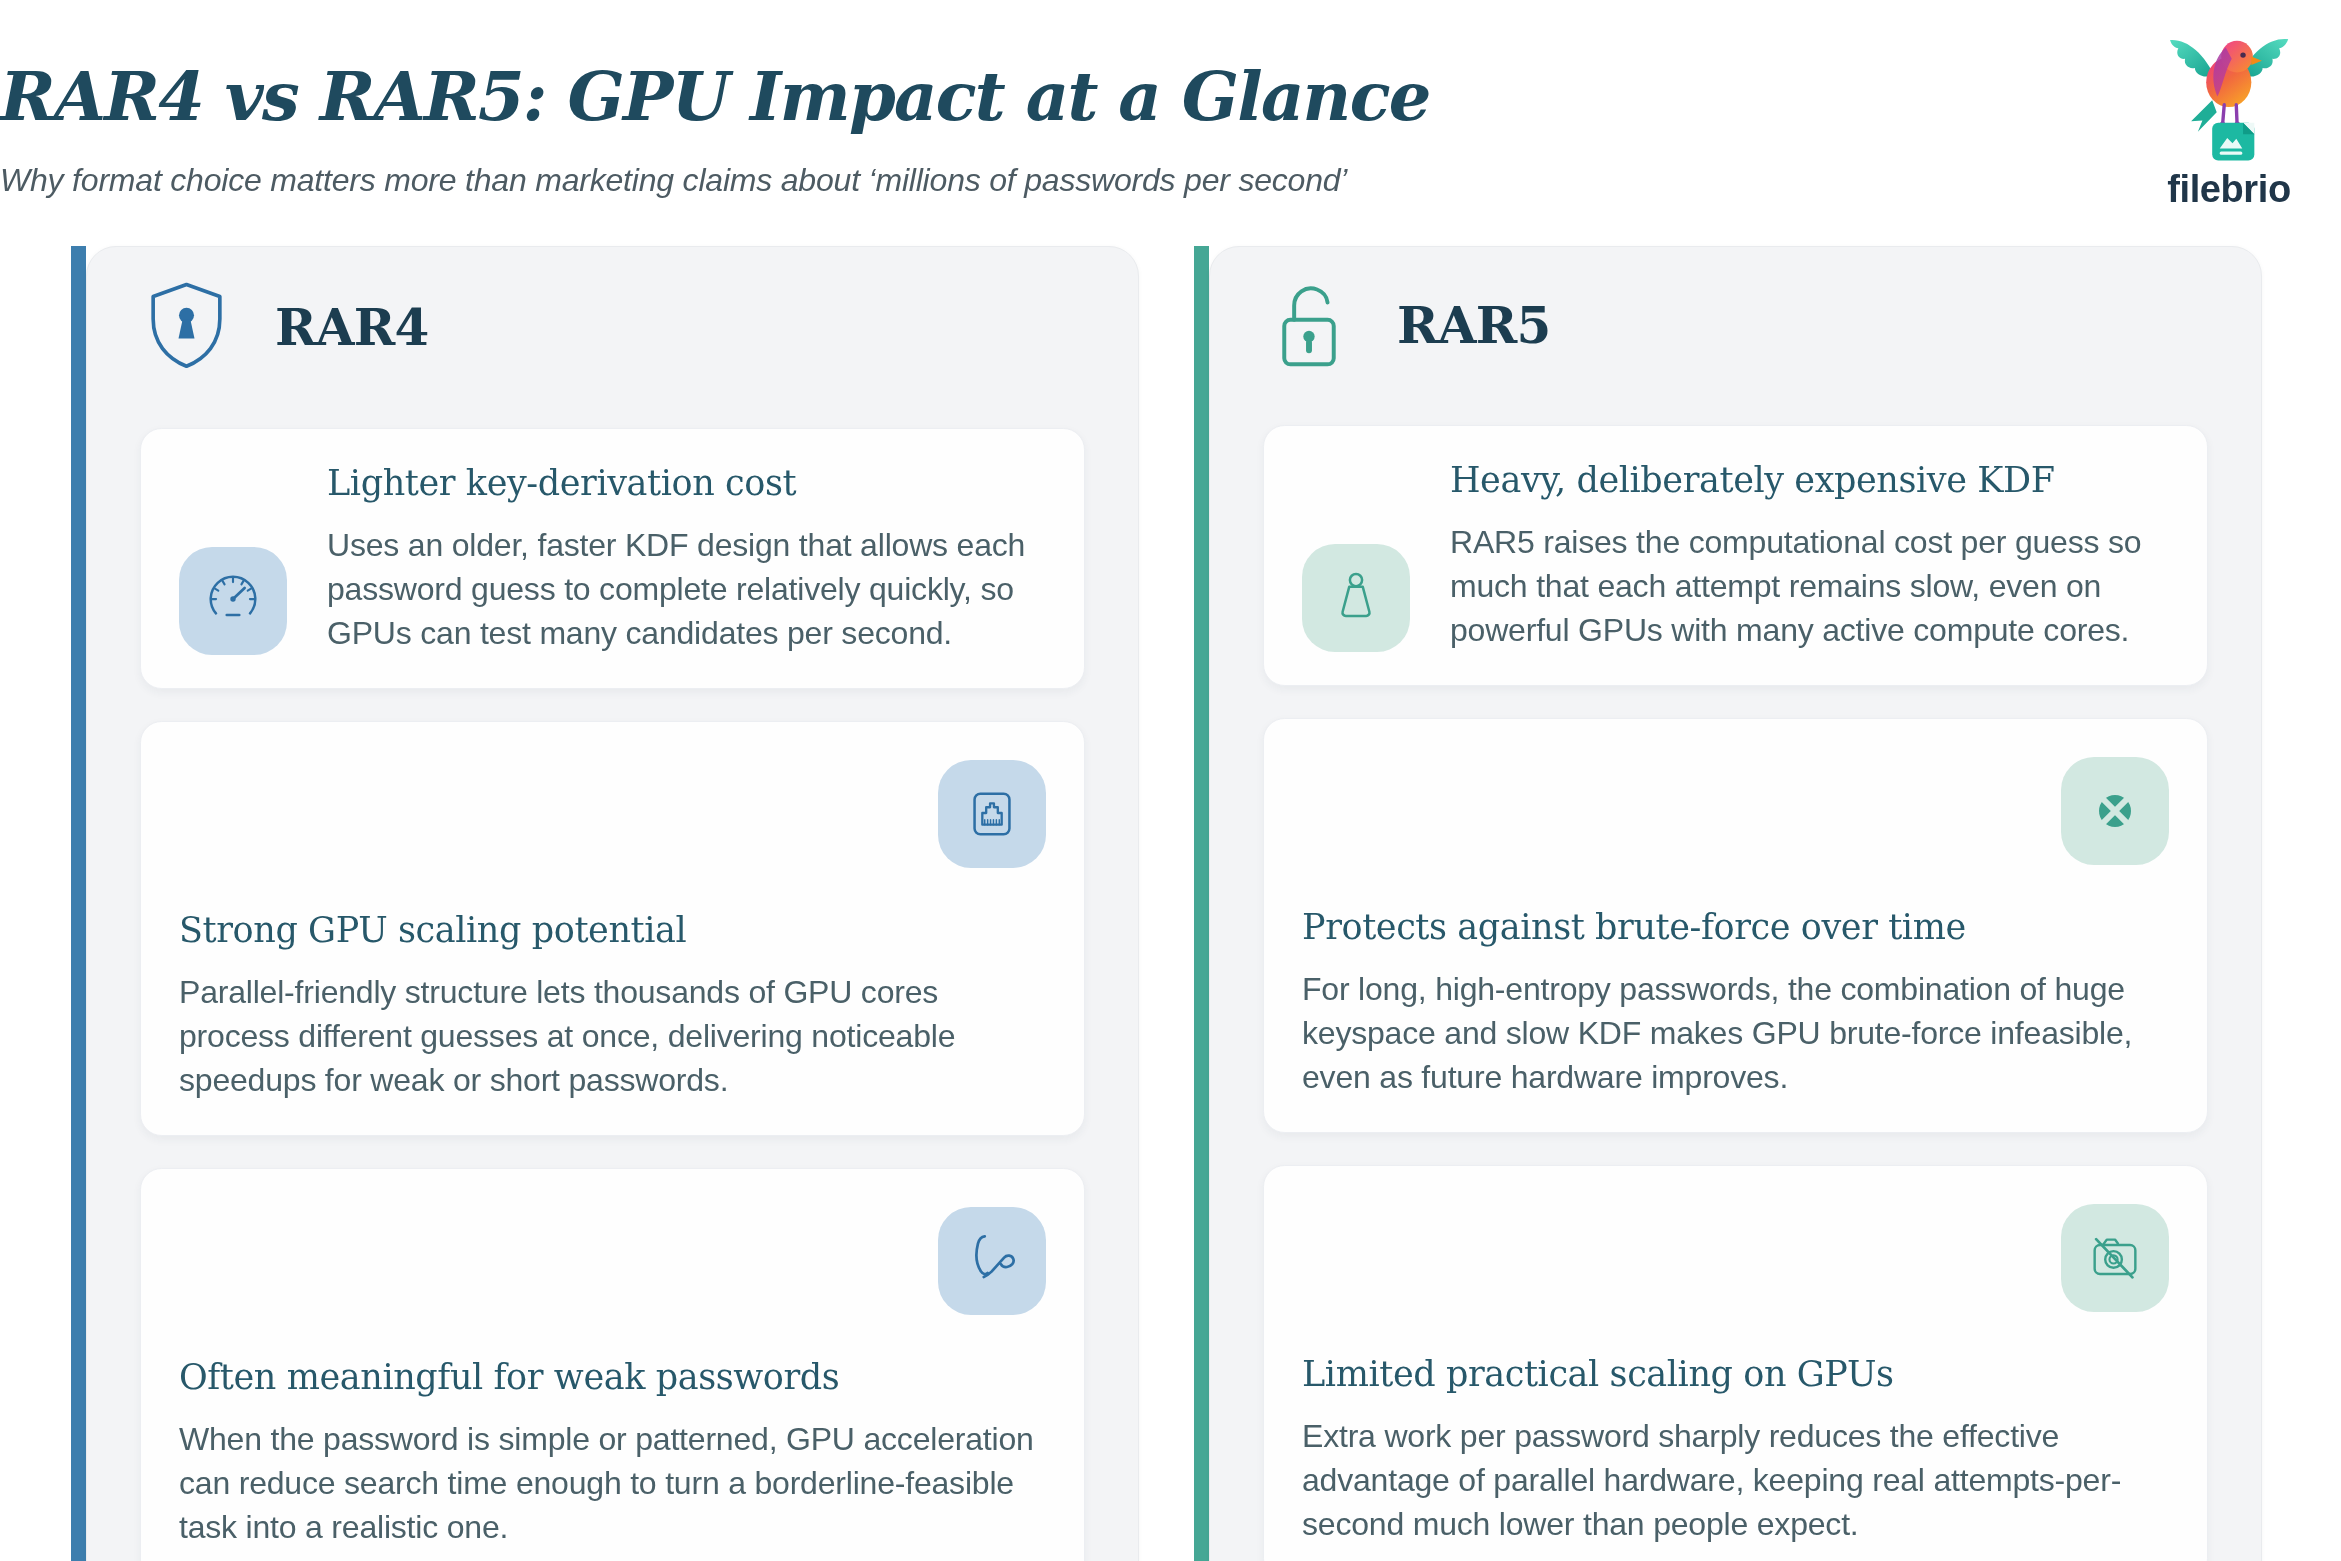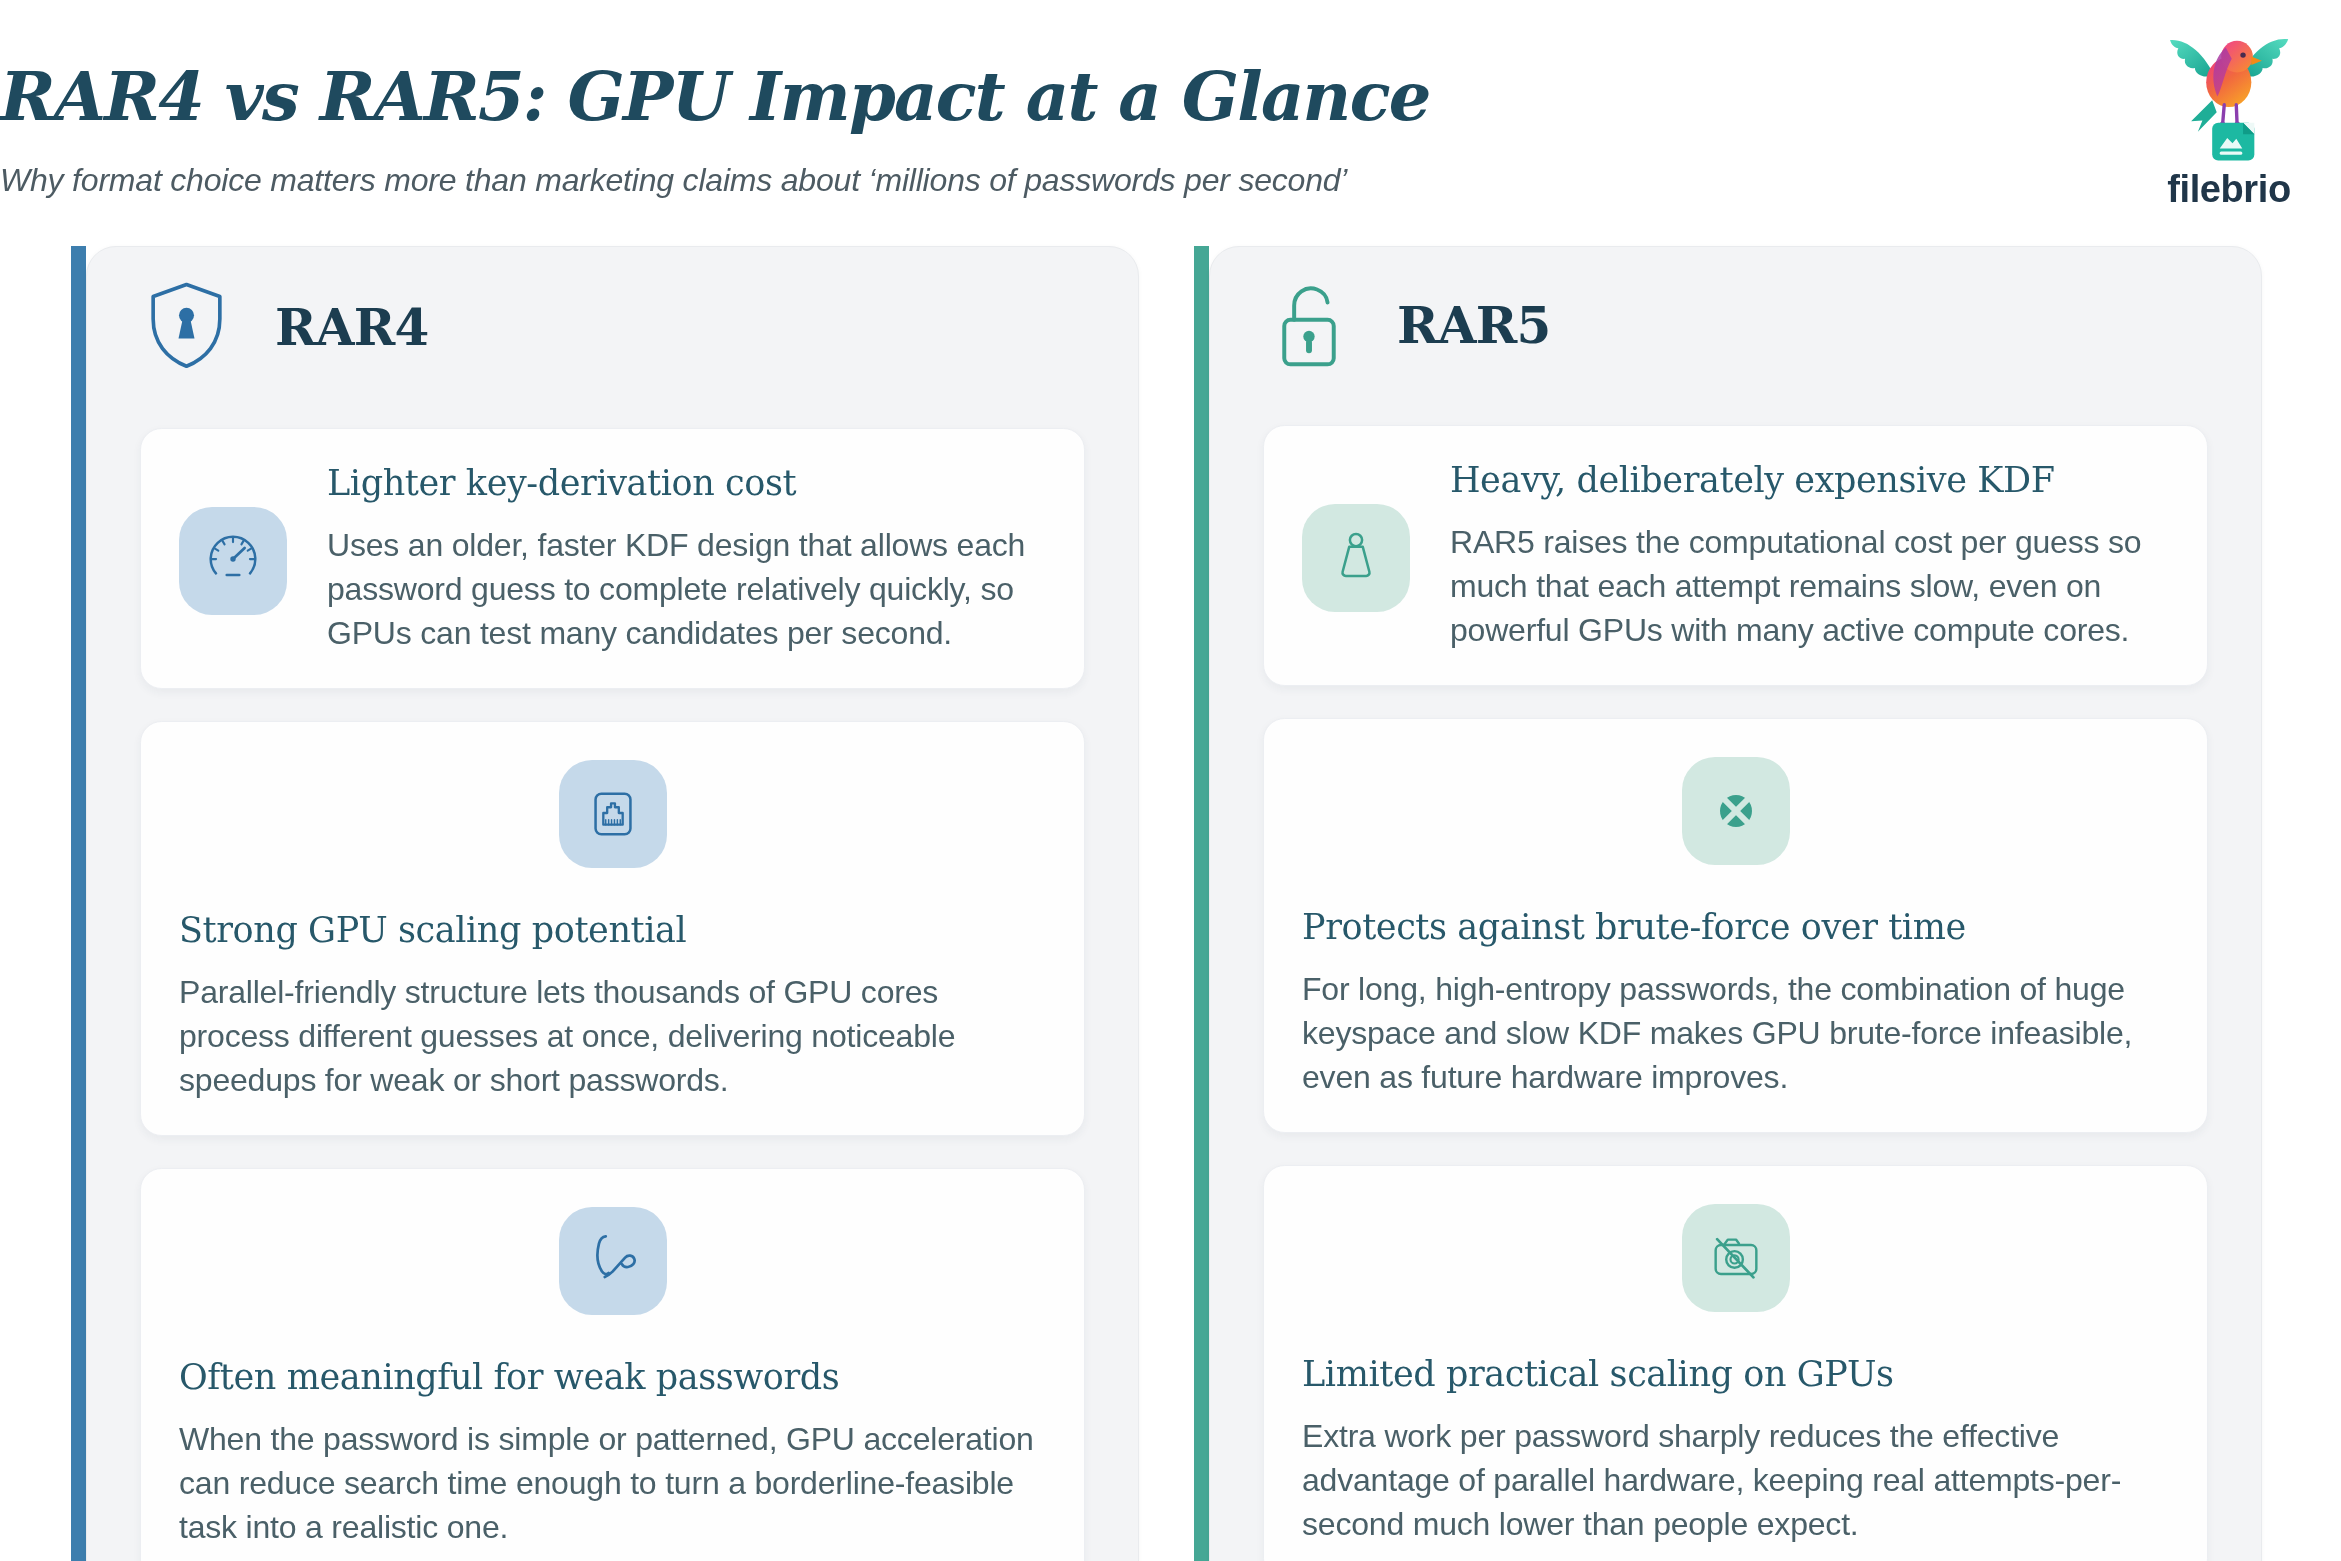--- a/index.html
+++ b/index.html
@@ -35,21 +35,21 @@
   .col-header{display:flex;align-items:center;gap:47px;margin:0 0 52px 5px;}
   .col-header svg{display:block;}
   .col-title{
     font-family:"DejaVu Serif",serif;font-weight:700;font-size:50px;
     color:#1c3d50;margin:0;letter-spacing:-0.8px;
   }
   
   .card{
     background:#fefefe;border:0.8px solid #eceef2;border-radius:21.6px;
     box-shadow:0 3.3px 8.3px rgba(45,55,70,.05);
-    padding:33px 38px;display:flex;gap:40px;align-items:center;
+    padding:33px 38px;display:flex;gap:40px;align-items:flex-end;
   }
   .card + .card{margin-top:32px;flex-direction:column;}
   .tile{
     width:108px;height:108px;flex:0 0 108px;border-radius:33px;
     display:flex;align-items:center;justify-content:center;margin-top:5px;
   }
   .tile-blue{background:#c5d9ea;}
   .tile-teal{background:#d2e8e1;}
   .tile svg{width:62px;height:62px;display:block;}
   .card-text{flex:1;}

